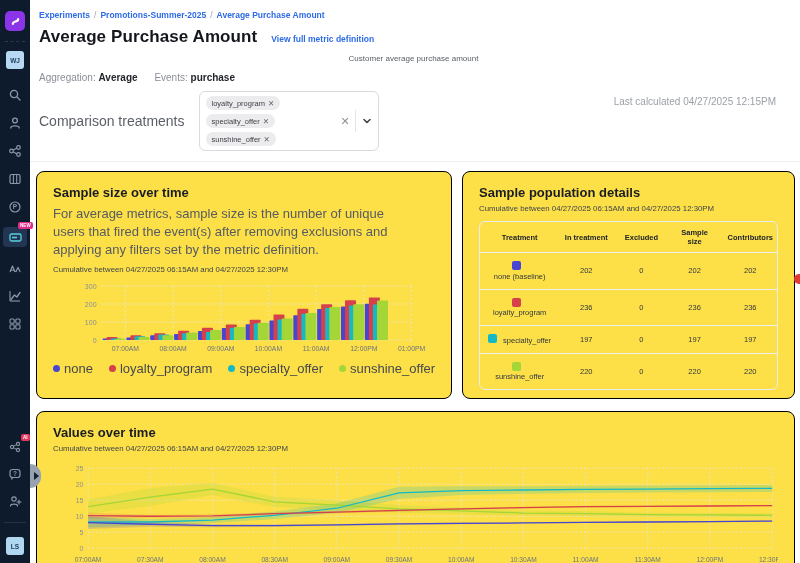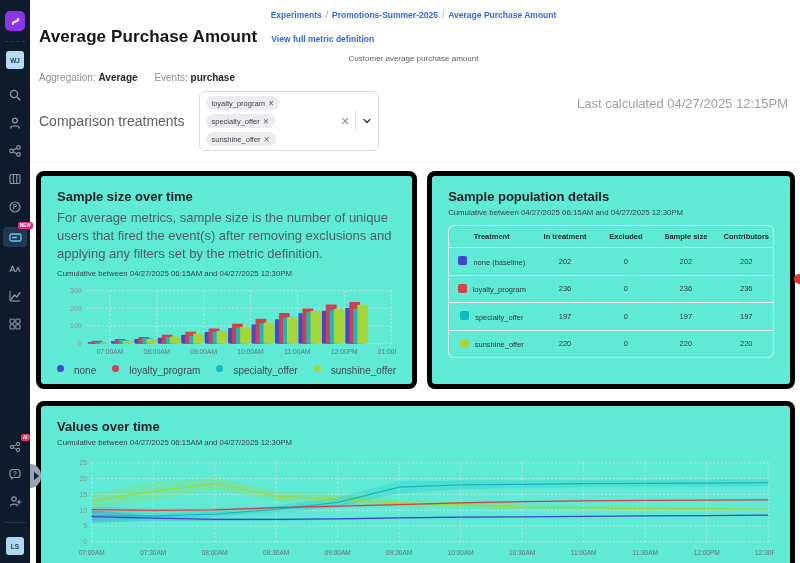--- a/index.html
+++ b/index.html
@@ -23,55 +23,55 @@
   
   .expander-tab { position:absolute; left:30px; top:464px; width:11px; height:24px; background:#98A2AE; border-radius:0 12px 12px 0; display:flex; align-items:center; justify-content:center; z-index:6; }
   .expander-tab .tri { width:0; height:0; border-top:4px solid transparent; border-bottom:4px solid transparent; border-left:5px solid #12203a; margin-left:1px; }
 
   
   .edge-dot { position:absolute; left:794px; top:274px; width:10px; height:10px; border-radius:50%; background:#E23B35; z-index:6; }
 
   
   .main { position:absolute; left:30px; top:0; width:770px; height:563px; background:#fff; overflow:hidden; }
   .header { position:relative; padding:10px 12px 10px 9px; border-bottom:1px solid #EFEFF2; }
-  .breadcrumb { font-size:8.5px; color:#9aa0a8;text-align:center; }
+  .breadcrumb { font-size:8.5px; color:#9aa0a8; }
   .breadcrumb a { color:#2E6BE6; text-decoration:none; font-weight:bold; }
   .breadcrumb .sep { margin:0 4px; color:#9aa0a8; font-weight:normal; }
   .title-row { margin-top:7px; display:flex; align-items:baseline; gap:14px; }
   .page-title { font-size:17px; font-weight:bold; color:#15171E; letter-spacing:.1px; }
   .metric-link { font-size:8.5px; font-weight:bold; color:#2E6BE6; text-decoration:none; }
   .subtitle { margin-top:7px; font-size:8px; color:#5b6068;text-align:center; }
   .agg-row { margin-top:9px; font-size:10px; color:#8a8f98; }
   .agg-row b { color:#23262d; margin-right:14px; }
   .comp-row { margin-top:8px; display:flex; align-items:center; gap:14px; }
   .comp-label { font-size:14px; color:#5b6068; }
   .comp-box { display:flex; align-items:center; border:1px solid #D9DBE0; border-radius:6px; padding:4px 6px; width:180px; }
   .chips { display:flex; flex-wrap:wrap; gap:4px; width:143px; }
   .chip { display:inline-flex; align-items:center; gap:3px; background:#ECECEE; border-radius:9px; padding:2.5px 6px; font-size:7.5px; color:#3C3F45; white-space:nowrap; }
   .chip .x { color:#5d6167; font-size:7.5px; cursor:pointer; }
   .comp-clear { color:#8b9099; font-size:11px; margin:0 5px 0 2px; cursor:pointer; line-height:1; }
   .comp-div { width:1px; height:22px; background:#E4E5E9; }
   .comp-caret { margin-left:6px; display:flex; }
-  .last-calc { position:absolute; right:12px; top:96px; font-size:13px; color:#9CA1A9; }
+  .last-calc { position:absolute; right:24px; top:96px; font-size:10px; color:#9CA1A9; }
 
   
   .cards { padding:9px 5px 0 6px; }
   .row2 { display:flex; gap:10px; }
-  .card { background:#5eead4; border:5px solid #000000; border-radius:8px; }
+  .card { background:#fde047; border:1px solid #000000; border-radius:8px; }
   .card.half { flex:1; min-height:193px; }
   .card-pad { padding:13px 16px 8px; }
   .card-title { font-size:13px; font-weight:bold; color:#1a1d24; }
   .card-desc { margin-top:5px; font-size:13px; color:#565b63; line-height:1.4; max-width:340px; }
   .card-cum { margin-top:5px; font-size:7.8px; color:#3e434c; }
   .full { margin-top:12px; }
 
   
   .barchart-wrap { margin-top:6px; }
   .legend { display:flex; justify-content:center; gap:16px; margin-top:1px; }
-  .legend-item { display:flex; gap:10px; font-size:10px; color:#45494f; }
+  .legend-item { display:flex; align-items:center; gap:4px; font-size:13px; color:#45494f; }
   .legend-dot { width:7px; height:7px; border-radius:50%; }
 
   
   .pop-table { margin-top:8px; border:1px solid #ECECF0; border-radius:6px; overflow:hidden; }
   table { width:100%; border-collapse:collapse; }
   th { font-size:7.5px; color:#20242c; text-align:center; padding:6px 4px 6px 8px; font-weight:bold; }
   td { font-size:7.5px; color:#33373e; padding:8px 4px 8px 8px; border-top:1px solid #F0F0F3;text-align:center; }
   .sw { display:inline-block; width:9px; height:9px; border-radius:2px; vertical-align:-1px; margin-right:6px; }
   .t-name { display:inline-block; max-width:54px; overflow:hidden; white-space:nowrap; vertical-align:middle; }
   .col-tr { width:92px; } .col-it { width:78px; } .col-ex { width:64px; } .col-ss { width:80px; }

